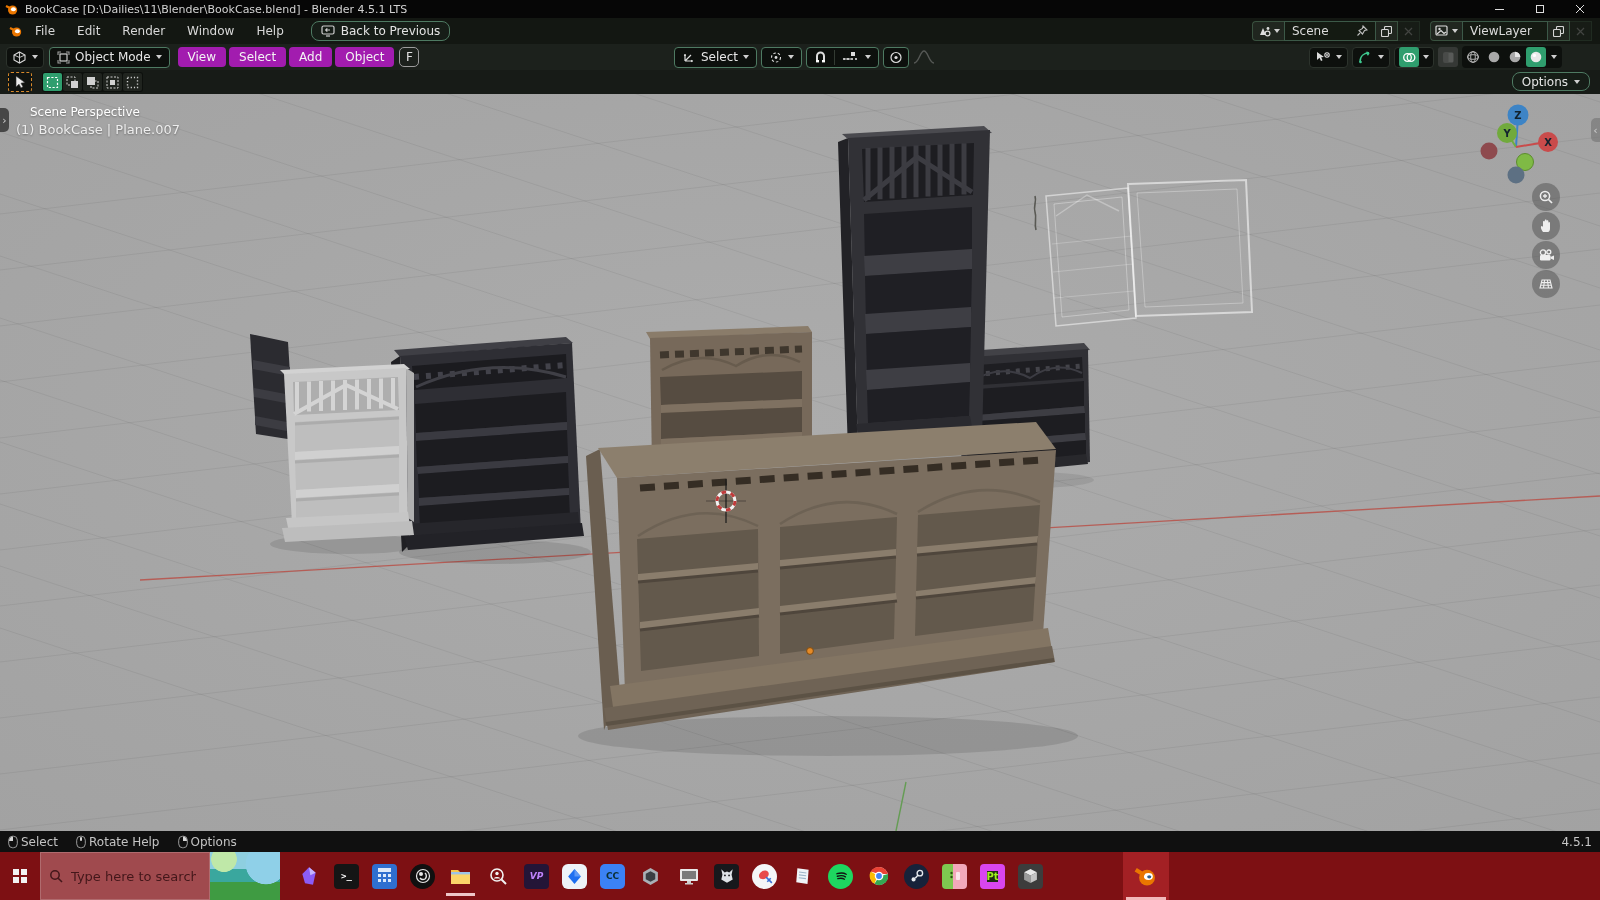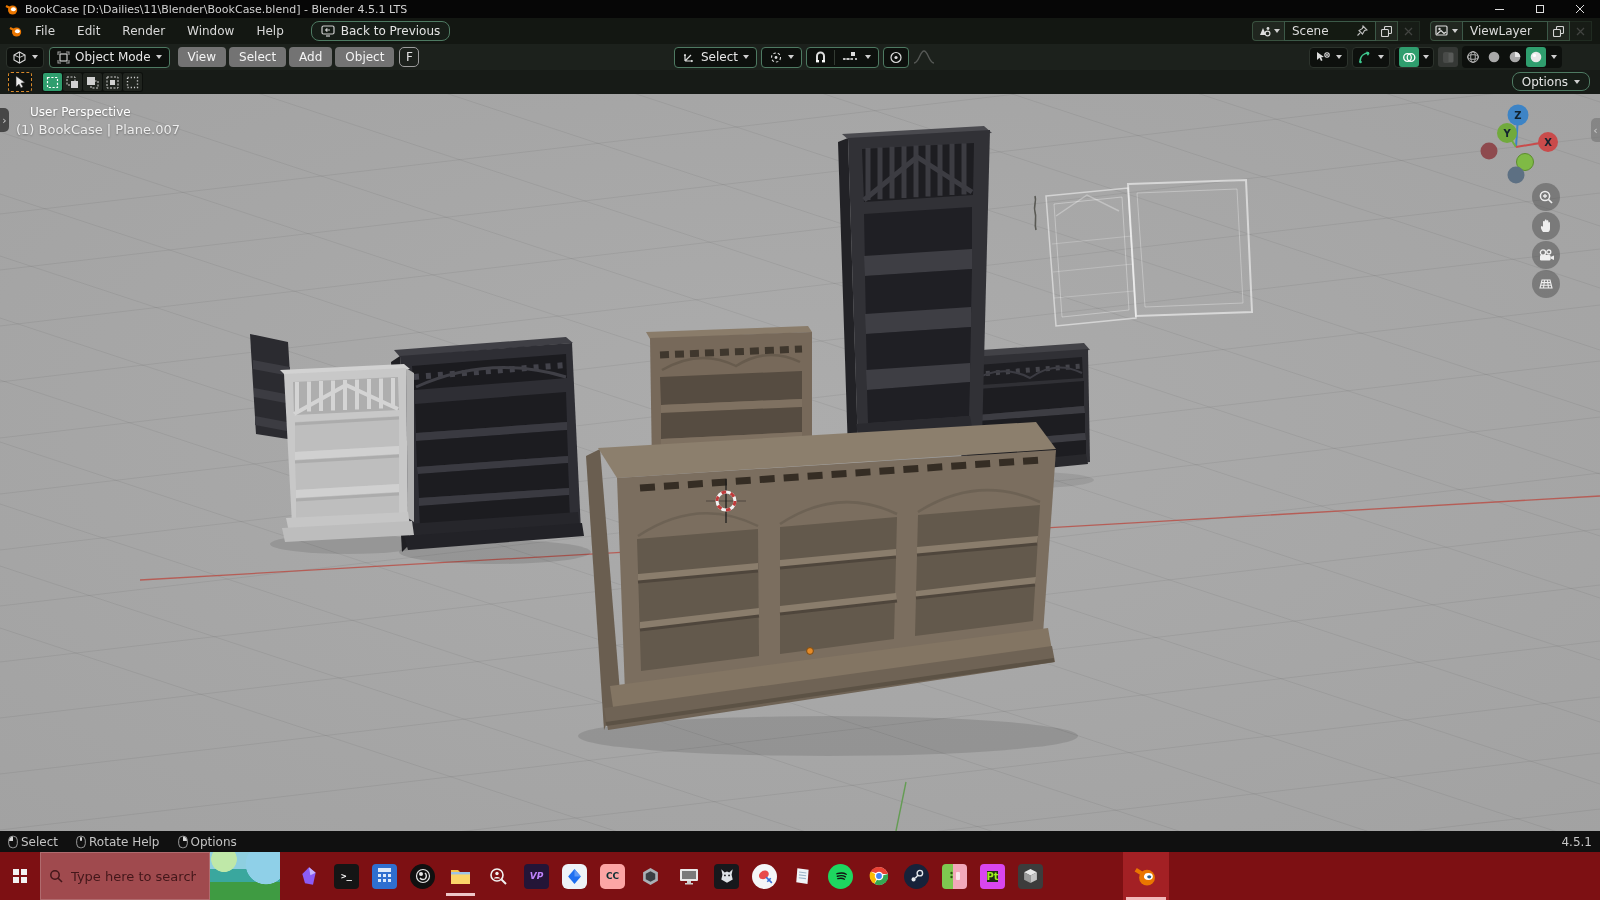--- a/index.html
+++ b/index.html
@@ -19,21 +19,21 @@
   .back-pill{margin-left:16px;height:20px}
   .idsel{display:flex;align-items:center;margin-left:10px;height:20px}
   .idsel .icobtn{background:#23292312;background:#20261f;border:1px solid #39513f;border-right:none;border-radius:4px 0 0 4px;height:20px;display:flex;align-items:center;padding:0 4px;gap:2px}
   .idsel .field{background:#141a12;border:1px solid #3c5948;height:20px;display:flex;align-items:center;padding:0 7px;color:#dcdcdc;gap:6px;min-width:92px}
   .idsel .sq{width:22px;height:20px;background:#20261f;border:1px solid #39513f;border-left:none;display:flex;align-items:center;justify-content:center}
   .idsel .sq.off{opacity:.35}
 
   
   .vheader{height:26px;background:#1c211c;display:flex;align-items:center;padding:0 6px;font-size:12px;color:#e6e6e6;position:relative}
   .darkpill{display:flex;align-items:center;gap:5px;background:#0d100d;border:1px solid #4e7a62;border-radius:4px;padding:2px 7px;height:21px}
-  .graybtn{background:#737373;color:#f4f4f4;border-radius:4px;padding:2px 10px;margin-left:3px;height:20px;display:flex;align-items:center}
+  .graybtn{background:#a21caf;color:#f4f4f4;border-radius:4px;padding:2px 10px;margin-left:3px;height:20px;display:flex;align-items:center}
   .fbtn{margin-left:5px;width:20px;height:20px;border:1px solid #9c9c9c;border-radius:5px;color:#e0e0e0;display:flex;align-items:center;justify-content:center;font-size:12px}
   .centergrp{position:absolute;left:674px;display:flex;align-items:center;gap:4px}
   .rightgrp{position:absolute;right:38px;display:flex;align-items:center;gap:4px}
   .ibox{width:20px;height:20px;border-radius:3px;display:flex;align-items:center;justify-content:center}
   .ibox.on{background:#2f9e6e}
   .ibox.dim{background:#4a4c4a;opacity:.55}
   .shadegrp{display:flex;align-items:center;background:#0d100d;border-radius:4px;padding:1px;gap:1px}
 
   
   .toolrow{height:24px;background:#171b17;display:flex;align-items:center;padding:0 8px;position:relative}
@@ -512,21 +512,21 @@
       <g>
         <line x1="726" y1="385" x2="726" y2="429" stroke="#1a1a1a" stroke-width="1.2"></line>
         <line x1="706" y1="407" x2="746" y2="407" stroke="#1a1a1a" stroke-width="1.2" opacity="0.45"></line>
         <circle cx="726" cy="407" r="9" fill="none" stroke="#f2f2f2" stroke-width="3"></circle>
         <circle cx="726" cy="407" r="9" fill="none" stroke="#c03b3b" stroke-width="3" stroke-dasharray="4.7 4.7"></circle>
       </g>
 
       <circle cx="810" cy="557" r="3.4" fill="#e58a27" stroke="#7a4a12" stroke-width="1"></circle>
     </svg>
 
-    <div class="ovl-label" style="left:30px;top:11px">User Perspective</div>
+    <div class="ovl-label" style="left:30px;top:11px">Scene Perspective</div>
     <div class="ovl-label" style="left:16px;top:28px;font-size:13px;color:#ededed">(1) BookCase | Plane.007</div>
 
     <div class="edge-tab" style="left:0;top:14px;width:9px;height:24px;border-radius:0 5px 5px 0">›</div>
     <div class="edge-tab" style="right:0;top:24px;width:9px;height:24px;border-radius:5px 0 0 5px;background:rgba(110,110,110,.55)">‹</div>
 
     <div class="gizmo">
       <svg width="84" height="84" style="position:absolute;left:0;top:0">
         <line x1="40" y1="40" x2="42" y2="10" stroke="#3d84c6" stroke-width="2"></line>
         <line x1="40" y1="40" x2="31" y2="26" stroke="#6fae3f" stroke-width="2"></line>
         <line x1="40" y1="40" x2="70" y2="35" stroke="#c94b4b" stroke-width="2"></line>
@@ -657,21 +657,21 @@
         </div>
       <div class="tbi" style="background:#241537;color:#c084fc;font-size:9px;font-style:italic">
           <span>VP</span>
         </div>
       <div class="tbi" style="background:#eef3f8;border-radius:6px">
           <svg width="17" height="17" viewBox="0 0 16 16">
             <polygon points="8,1 14,8 8,15 2,8" fill="#1d6ef0"></polygon>
             <polygon points="8,1 14,8 8,8" fill="#5b97f5"></polygon>
           </svg>
         </div>
-      <div class="tbi" style="background:#fca5a5;color:#0b2f33;font-size:9px;border-radius:5px">
+      <div class="tbi" style="background:#3b82f6;color:#0b2f33;font-size:9px;border-radius:5px">
           <span>CC</span>
         </div>
       <div class="tbi">
           <svg width="19" height="19" viewBox="0 0 18 18">
             <polygon points="9,1 16,5 16,13 9,17 2,13 2,5" fill="#aab0b6"></polygon>
             <polygon points="9,4 13.5,6.5 13.5,11.5 9,14 4.5,11.5 4.5,6.5" fill="#3a3f44"></polygon>
           </svg>
         </div>
       <div class="tbi">
           <svg width="20" height="17" viewBox="0 0 20 17">

